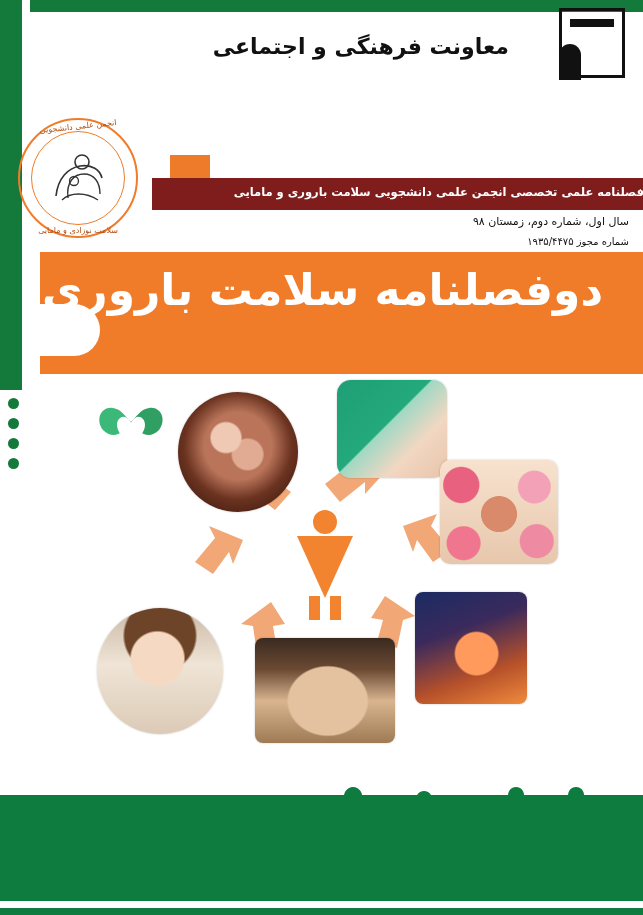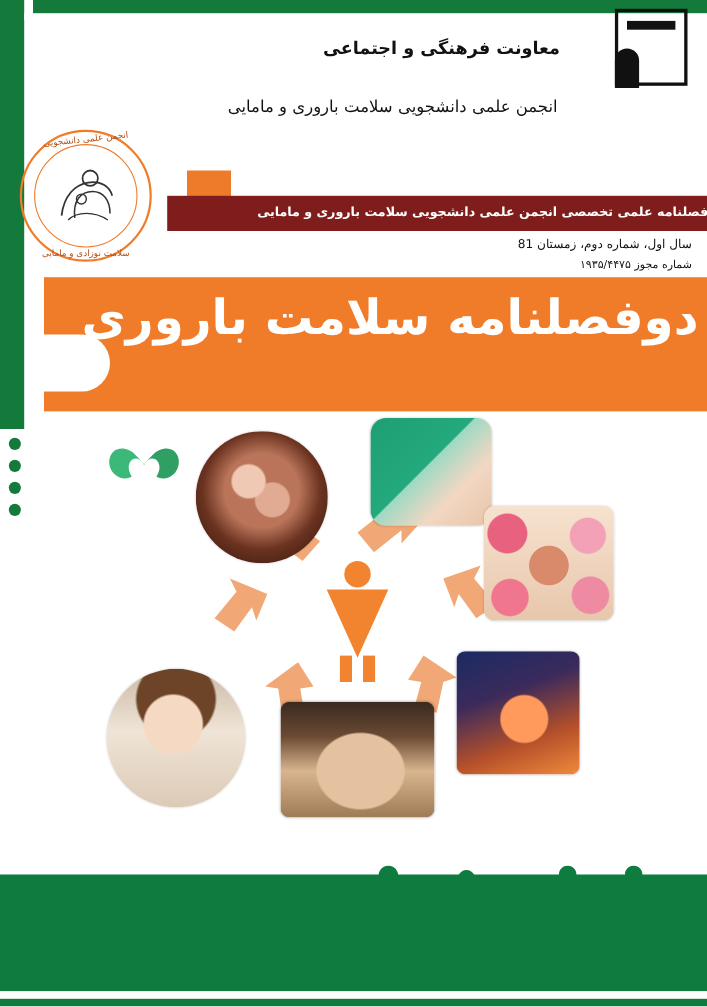--- a/index.html
+++ b/index.html
@@ -116,21 +116,21 @@
     width: 22px;
     height: 36px;
     border-radius: 11px 11px 0 0;
     background: #111111;
   }
   .header-title-1 {
     position: absolute;
     top: 34px;
     right: 134px;
     font-family: "DejaVu Sans", sans-serif;
-    font-size: 16px;
+    font-size: 22px;
     font-weight: bold;
     color: #111111;
     white-space: nowrap;
     letter-spacing: -0.5px;
   }
   .header-title-2 {
     position: absolute;
     top: 88px;
     right: 136px;
     font-family: "DejaVu Sans", sans-serif;
@@ -249,21 +249,21 @@
     top: 304px;
     left: 40px;
     width: 60px;
     height: 52px;
     background: #ffffff;
     border-radius: 0 26px 26px 0;
   }
   .main-title {
     position: absolute;
     top: 264px;
-    right: 8px;
+    right: 40px;
     font-family: "DejaVu Sans", sans-serif;
     font-size: 44px;
     font-weight: bold;
     color: #ffffff;
     white-space: nowrap;
     letter-spacing: 1px;
   }
 
   
   .collage {
@@ -389,42 +389,41 @@
       <i></i>
       <i></i>
       <i></i>
   </div>
 
   <div class="header-logo">
     <div class="frame"></div>
     <div class="arch"></div>
   </div>
   <div class="header-title-1">معاونت فرهنگی و اجتماعی</div>
-  <div class="header-title-2">انجمن علمی دانشجویی سلامت باروری و مامایی</div>
 
   <div class="society-logo">
     <div class="ring"></div>
     <div class="ring2"></div>
     <svg class="mother" viewBox="0 0 60 58">
       <path d="M8 48 C10 30 20 20 32 18 C44 16 52 22 54 30" fill="none" stroke="#333" stroke-width="1.6"></path>
       <circle cx="34" cy="14" r="7" fill="none" stroke="#333" stroke-width="1.6"></circle>
       <path d="M20 50 C18 34 26 26 36 26 C46 26 52 34 52 46" fill="none" stroke="#333" stroke-width="1.4"></path>
       <circle cx="26" cy="33" r="4.5" fill="none" stroke="#333" stroke-width="1.3"></circle>
       <path d="M14 52 C22 44 38 44 50 52" fill="none" stroke="#333" stroke-width="1.3"></path>
     </svg>
     <div class="ring-text rt-top">انجمن علمی دانشجویی</div>
     <div class="ring-text rt-bottom">سلامت نوزادی و مامایی</div>
   </div>
 
   <div class="orange-tab"></div>
   <div class="orange-banner">
     <div class="txt">دوفصلنامه علمی تخصصی انجمن علمی دانشجویی سلامت باروری و مامایی</div>
   </div>
 
-  <div class="issue-line">سال اول، شماره دوم، زمستان 81</div>
+  <div class="issue-line">سال اول، شماره دوم، زمستان ۹۸</div>
   <div class="license-line">شماره مجوز ۱۹۳۵/۴۴۷۵</div>
 
   <div class="title-block"></div>
   <div class="title-notch"></div>
   <div class="main-title">دوفصلنامه سلامت باروری</div>
 
   <div class="collage">
 
     <svg width="480" height="390" viewBox="0 0 480 390" style="position:absolute;left:0;top:0;">
       <g fill="#f1a876">

